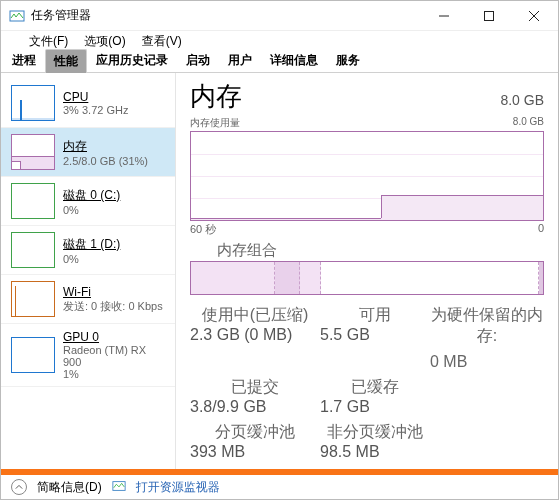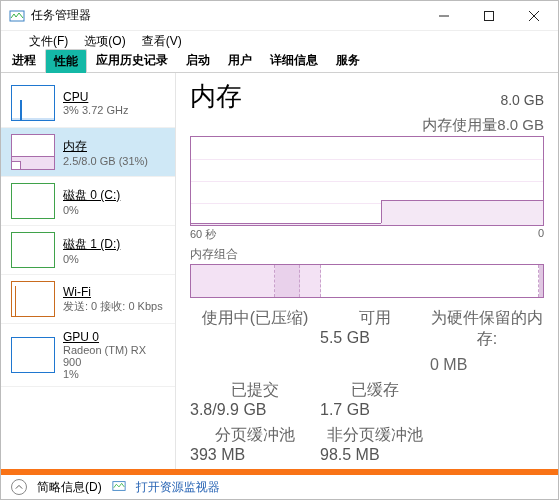--- a/index.html
+++ b/index.html
@@ -12,46 +12,46 @@
   .win-btn { width: 45px; height: 29px; display: flex; align-items: center; justify-content: center; color: #222; }
   .win-btn svg { width: 10px; height: 10px; }
 
   
   .menubar { height: 20px; display: flex; align-items: center; padding: 0 20px; }
   .menubar .menu-item { padding: 1px 8px; }
 
   
   .tabstrip { display: flex; border-bottom: 1px solid #d0d0d0; padding: 0 2px; height: 22px; align-items: flex-end; }
   .tab { padding: 3px 8px 3px; border: 1px solid transparent; border-bottom: none; position: relative; font-weight: bold; }
-  .tab.active { border-color: #d0d0d0; background: #14b8a6; top: 1px; border-top-left-radius: 2px; border-top-right-radius: 2px; }
+  .tab.active { border-color: #d0d0d0; background: #a3a3a3; top: 1px; border-top-left-radius: 2px; border-top-right-radius: 2px; }
 
   
   .main { flex: 1; display: flex; overflow: hidden; }
   .sidebar { width: 175px; border-right: 1px solid #e5e5e5; padding: 6px 0; overflow-y: auto; }
   .side-item { display: flex; align-items: center; padding: 6px 8px 6px 10px; border-bottom: 1px solid #f0f0f0; }
   .side-item.selected { background: #cfe8f6; }
   .side-thumb { width: 44px; height: 36px; border: 1px solid #999; margin-right: 8px; flex-shrink: 0; position: relative; overflow: hidden; background: #fff; }
   .side-info { flex: 1; overflow: hidden; }
   .side-title { font-size: 12px; text-decoration: underline; }
   .side-sub { font-size: 11px; color: #666; }
 
   
   .detail { flex: 1; padding: 6px 14px 0 14px; overflow: hidden; display: flex; flex-direction: column; }
   .detail-header { display: flex; align-items: baseline; justify-content: space-between; }
   .detail-header .big { font-size: 26px; font-weight: 300; }
   .detail-header .right { font-size: 14px; color: #555; }
   .chart-section { margin-top: 2px; }
-  .chart-label-row { display: flex; justify-content: flex-end; font-size: 15px; color: #666; }
+  .chart-label-row { display: flex; justify-content: space-between; font-size: 10px; color: #666; }
   .memchart { border: 1px solid #a86caa; height: 90px; background: #fff; position: relative; margin-top: 1px; }
   .memchart .grid-h { position: absolute; left: 0; right: 0; border-top: 1px solid #f5e6f5; }
   .memchart .fill { position: absolute; left: 54%; right: 0; bottom: 0; height: 28%; background: #f4e8f5; border-top: 1px solid #a86caa; }
   .memchart .fill2 { position: absolute; left: 0; right: 46%; bottom: 0; height: 2%; background: #f4e8f5; border-top: 1px solid #a86caa; }
   .memchart .jump { position: absolute; left: 54%; bottom: 2%; height: 26%; width: 0; border-left: 1px solid #a86caa; }
   .time-row { display: flex; justify-content: space-between; font-size: 11px; color: #666; margin-top: 1px; }
-  .composition-label { font-size: 12px; color: #666; margin-top: 4px; }
+  .composition-label { font-size: 15px; color: #666; margin-top: 4px; margin-left: 27px; }
   .compbar { border: 1px solid #a86caa; height: 34px; display: flex; margin-top: 1px; }
   .compbar > div { border-right: 1px dashed #c9a0cb; }
   .compbar > div:last-child { border-right: none; }
   .seg-a { width: 24%; background: #f3e2f4; }
   .seg-b { width: 7%; background: #e9d1eb; }
   .seg-c { width: 6%; background: #f3e2f4; }
   .seg-d { flex: 1; background: #fff; }
   .seg-e { width: 1%; background: #e0c7e2; }
 
   .stats { margin-top: 10px; display: grid; grid-template-columns: 130px 110px auto; row-gap: 6px; }
@@ -199,20 +199,21 @@
           <div class="seg-b"></div>
           <div class="seg-c"></div>
           <div class="seg-d"></div>
           <div class="seg-e"></div>
       </div>
     </div>
 
     <div class="stats">
       <div class="stat-block">
         <span class="stat-label">使用中(已压缩)</span>
+        <span class="stat-value">2.3 GB (0 MB)</span>
       </div>
       <div class="stat-block">
         <span class="stat-label">可用</span>
         <span class="stat-value">5.5 GB</span>
       </div>
       <div class="stat-block hw-res">
         <span class="stat-label">为硬件保留的内存:</span>
         <span class="stat-label">0 MB</span>
       </div>
 

